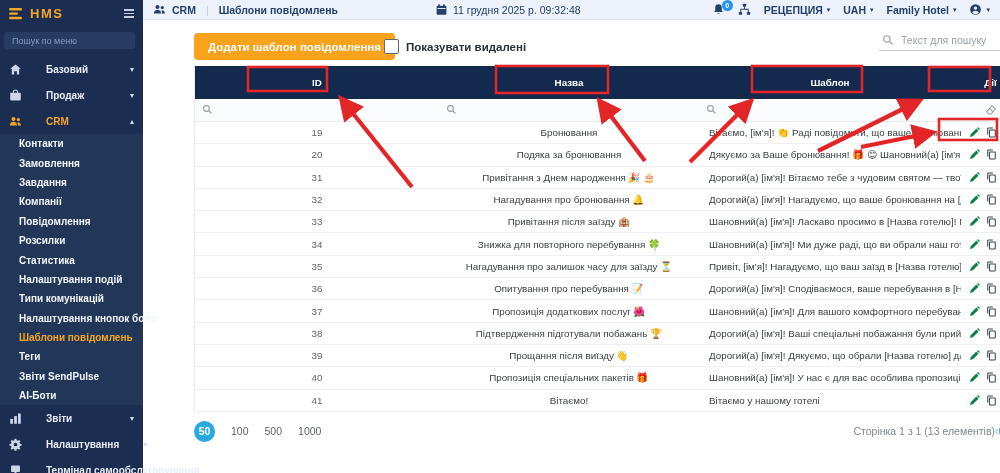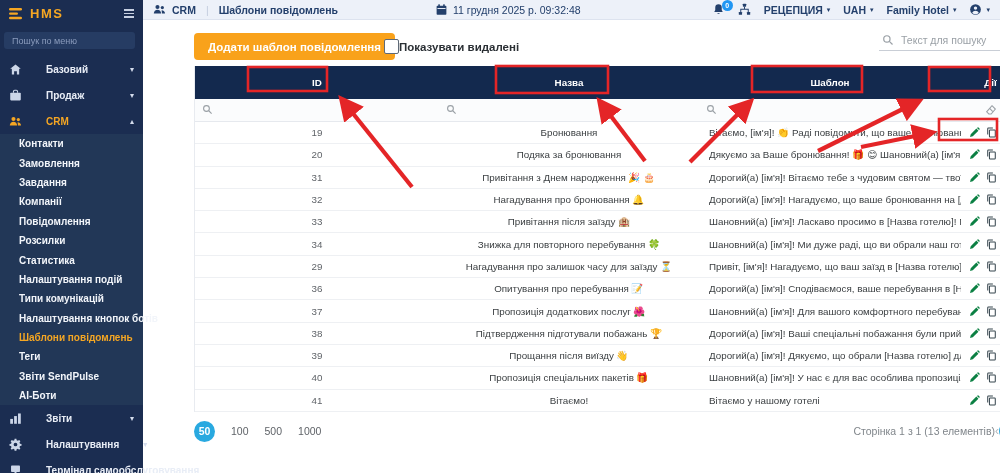--- a/index.html
+++ b/index.html
@@ -32,21 +32,21 @@
   .nav-link{display:flex;align-items:center;gap:4px;cursor:pointer;}
   .nav-link .caret{font-size:7px;color:#3d5websa0;}
   .caret{font-size:7px;}
   .bell-wrap{position:relative;cursor:pointer;}
   .badge{position:absolute;top:-3px;right:-8px;width:11px;height:11px;border-radius:50%;background:#2196f3;color:#fff;font-size:7px;font-weight:bold;display:flex;align-items:center;justify-content:center;}
   .nav-ic{width:13px;height:13px;color:#24406c;display:block;}
   
   .main{position:absolute;left:140px;top:20px;width:857px;height:453px;background:#fff;padding-left:32px;}
   .toolbar{position:relative;height:46px;padding:0;}
   .btn-add{position:absolute;left:22px;top:13px;background:#f9a21b;color:#fff;border:none;border-radius:4px;font-family:inherit;font-size:11.5px;font-weight:bold;padding:6px 14px;height:27px;cursor:pointer;}
-  .chk-wrap{position:absolute;left:212px;top:19px;display:flex;align-items:center;cursor:pointer;}
+  .chk-wrap{position:absolute;left:212px;top:19px;display:flex;align-items:center;gap:7px;cursor:pointer;}
   .chk{width:13px;height:13px;border:1.6px solid #5f6a77;border-radius:2px;background:#fff;}
   .chk-label{font-size:11.5px;font-weight:bold;color:#2b3035;}
   .tb-search{position:absolute;right:10px;top:10px;width:134px;border-bottom:1px solid #c9ced6;display:flex;align-items:center;gap:7px;padding:4px 3px;color:#9aa0a6;font-size:10.5px;}
   
   .table{margin-left:22px;width:827px;border-left:1px solid #e8ebf0;border-right:1px solid #e8ebf0;box-sizing:border-box;}
   .t-head{height:33px;background:#13294e;display:grid;grid-template-columns:244px 260px 262px 59px;align-items:center;color:#fff;font-size:9.8px;font-weight:bold;text-align:center;}
   .t-filter{height:22px;background:#fbfcfd;border-bottom:1px solid #e6e9ee;display:grid;grid-template-columns:244px 260px 262px 59px;align-items:center;}
   .t-filter .f-cell{padding-left:7px;color:#9aa0a6;}
   .t-filter .f-clear{display:flex;justify-content:center;padding-left:0;cursor:pointer;}
   .t-row{height:21.3px;display:grid;grid-template-columns:244px 260px 262px 59px;align-items:center;border-bottom:1px solid #eef0f3;font-size:9.8px;color:#3c4043;background:#fff;}
@@ -349,21 +349,21 @@
               <path d="M1.5 14.5l1-4 8.2-8.2 3 3-8.2 8.2zM11.6 1.4l3 3 .4-.4a1.6 1.6 0 0 0 0-2.2l-.8-.8a1.6 1.6 0 0 0-2.2 0z" fill="#0b8043"></path>
             </svg>
             <svg viewBox="0 0 16 16" class="act-ic">
               <rect x="5" y="4.5" width="8.5" height="10" rx="1" fill="none" stroke="#37474f" stroke-width="1.5"></rect>
               <path d="M2.5 11V2.5a1 1 0 0 1 1-1H10" fill="none" stroke="#37474f" stroke-width="1.5"></path>
             </svg>
             <span class="act-x">✕</span>
           </div>
         </div>
         <div class="t-row">
-          <div class="c-id">29</div>
+          <div class="c-id">35</div>
           <div class="c-name">Нагадування про залишок часу для заїзду ⏳</div>
           <div class="c-tpl">Привіт, [ім'я]! Нагадуємо, що ваш заїзд в [Назва готелю] відбудеться через [кількість днів]...</div>
           <div class="c-act">
             <svg viewBox="0 0 16 16" class="act-ic">
               <path d="M1.5 14.5l1-4 8.2-8.2 3 3-8.2 8.2zM11.6 1.4l3 3 .4-.4a1.6 1.6 0 0 0 0-2.2l-.8-.8a1.6 1.6 0 0 0-2.2 0z" fill="#0b8043"></path>
             </svg>
             <svg viewBox="0 0 16 16" class="act-ic">
               <rect x="5" y="4.5" width="8.5" height="10" rx="1" fill="none" stroke="#37474f" stroke-width="1.5"></rect>
               <path d="M2.5 11V2.5a1 1 0 0 1 1-1H10" fill="none" stroke="#37474f" stroke-width="1.5"></path>
             </svg>

